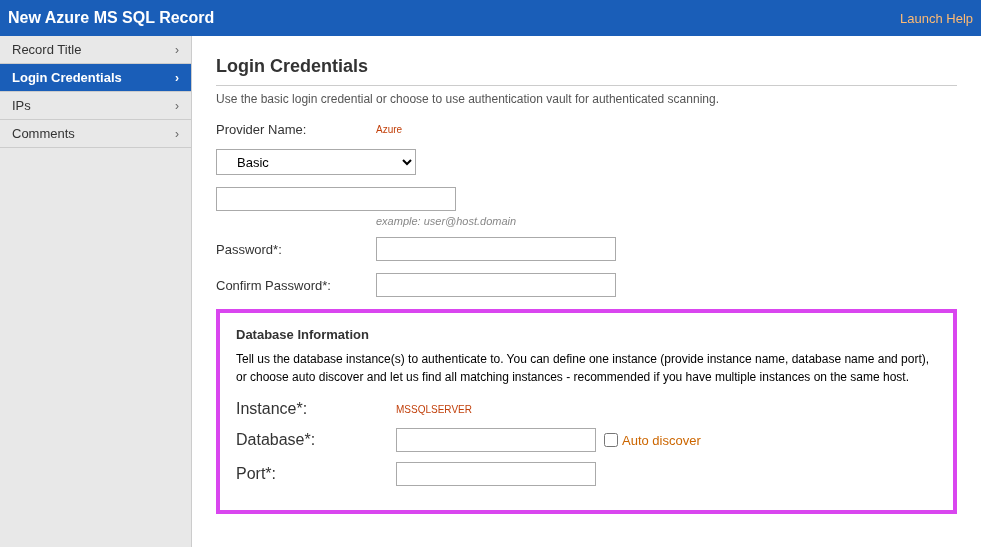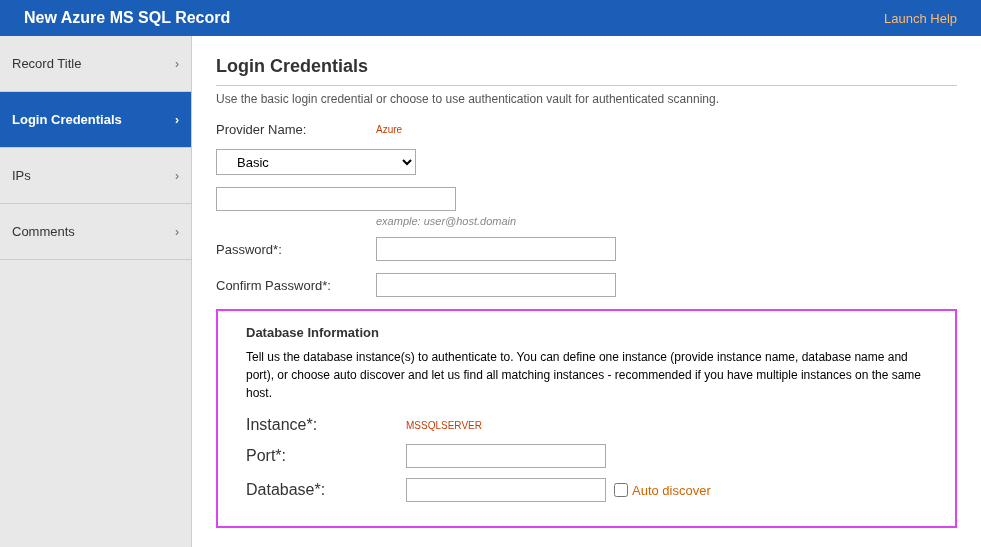--- a/index.html
+++ b/index.html
@@ -2,21 +2,21 @@
 <html><head>
   <meta charset="utf-8">
   <style>
     * { box-sizing: border-box; margin: 0; padding: 0; }
     body { font-family: Arial, sans-serif; font-size: 13px; background: #e8e8e8; color: #333; width: 981px; height: 547px; overflow: hidden; }
 
     
     .header {
       background: #1a5eb8;
       color: white;
-      padding: 0 24px;
+      padding: 0 8px;
       height: 36px;
       display: flex;
       align-items: center;
       justify-content: space-between;
     }
     .header-title {
       font-size: 16px;
       font-weight: bold;
       color: white;
     }
@@ -37,21 +37,21 @@
     .sidebar {
       width: 192px;
       background: #e8e8e8;
       border-right: 1px solid #ccc;
       flex-shrink: 0;
     }
     .sidebar-item {
       display: flex;
       align-items: center;
       justify-content: space-between;
-      padding: 20px 12px;
+      padding: 6px 12px;
       border-bottom: 1px solid #ccc;
       cursor: pointer;
       background: #e8e8e8;
       font-size: 13px;
       color: #333;
       gap: 12px;
     }
     .sidebar-item.active {
       background: #1a5eb8;
       color: white;
@@ -126,22 +126,22 @@
       font-size: 11px;
       color: #888;
       font-style: italic;
       margin-left: 160px;
       margin-top: -8px;
       margin-bottom: 10px;
     }
 
     
     .db-info-box {
-      border: 2px solid #d946ef;
-      padding: 14px 28px;
+      border: 4px solid #d946ef;
+      padding: 14px 16px;
       background: white;
     }
     .db-info-title {
       font-size: 13px;
       font-weight: bold;
       color: #333;
       margin-bottom: 8px;
     }
     .db-info-desc {
       font-size: 12px;
@@ -245,31 +245,31 @@
       <input type="password" class="form-input" style="">
     </div>
 
     <div class="db-info-box">
       <div class="db-info-title">Database Information</div>
       <div class="db-info-desc">Tell us the database instance(s) to authenticate to. You can define one instance (provide instance name, database name and port), or choose auto discover and let us find all matching instances - recommended if you have multiple instances on the same host.</div>
 
       <div class="db-form-row">
         <span class="db-form-label">Instance*:</span>
         <span class="form-value">MSSQLSERVER</span>
-      </div>
-
-      <div class="db-form-row">
-        <span class="db-form-label">Port*:</span>
-        <input type="text" class="db-form-input" style="">
       </div>
 
       <div class="db-form-row">
         <span class="db-form-label">Database*:</span>
         <input type="text" class="db-form-input" style="">
         <div class="auto-discover-wrapper">
           <input type="checkbox" class="auto-discover-checkbox" style="">
           <span class="auto-discover-label">Auto discover</span>
         </div>
       </div>
+
+      <div class="db-form-row">
+        <span class="db-form-label">Port*:</span>
+        <input type="text" class="db-form-input" style="">
+      </div>
     </div>
 
   </div>
 </div>
 
 </body></html>

